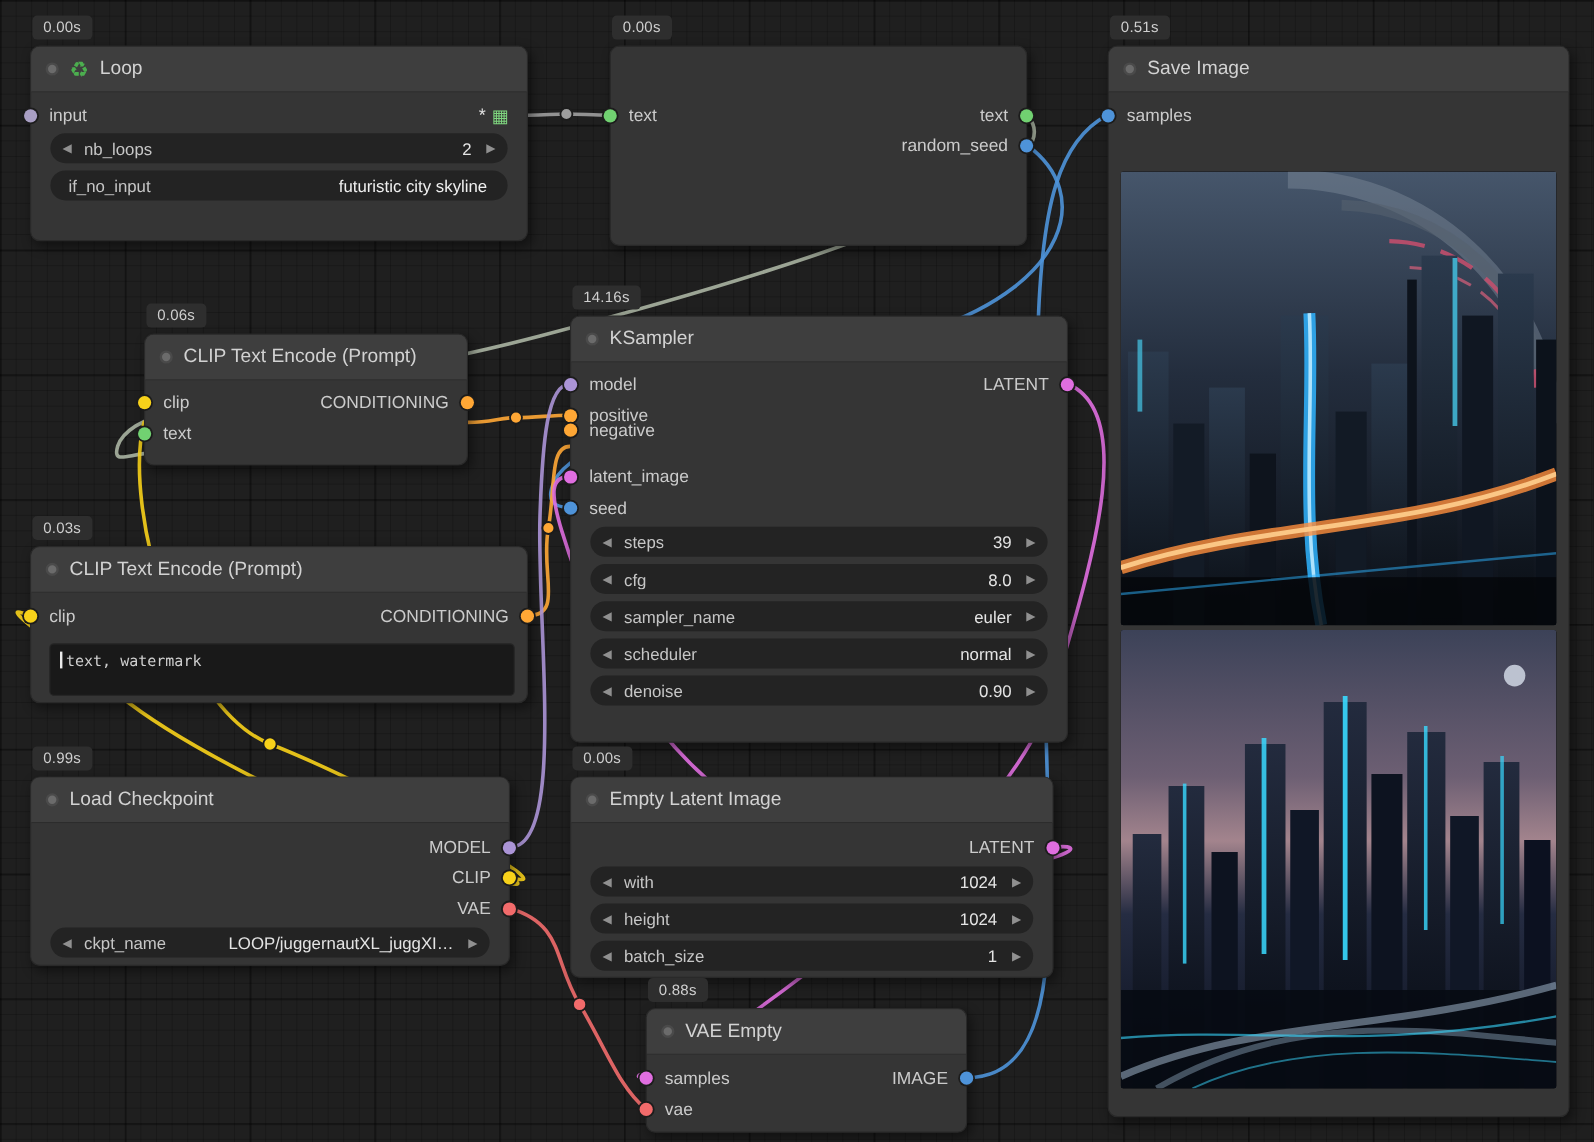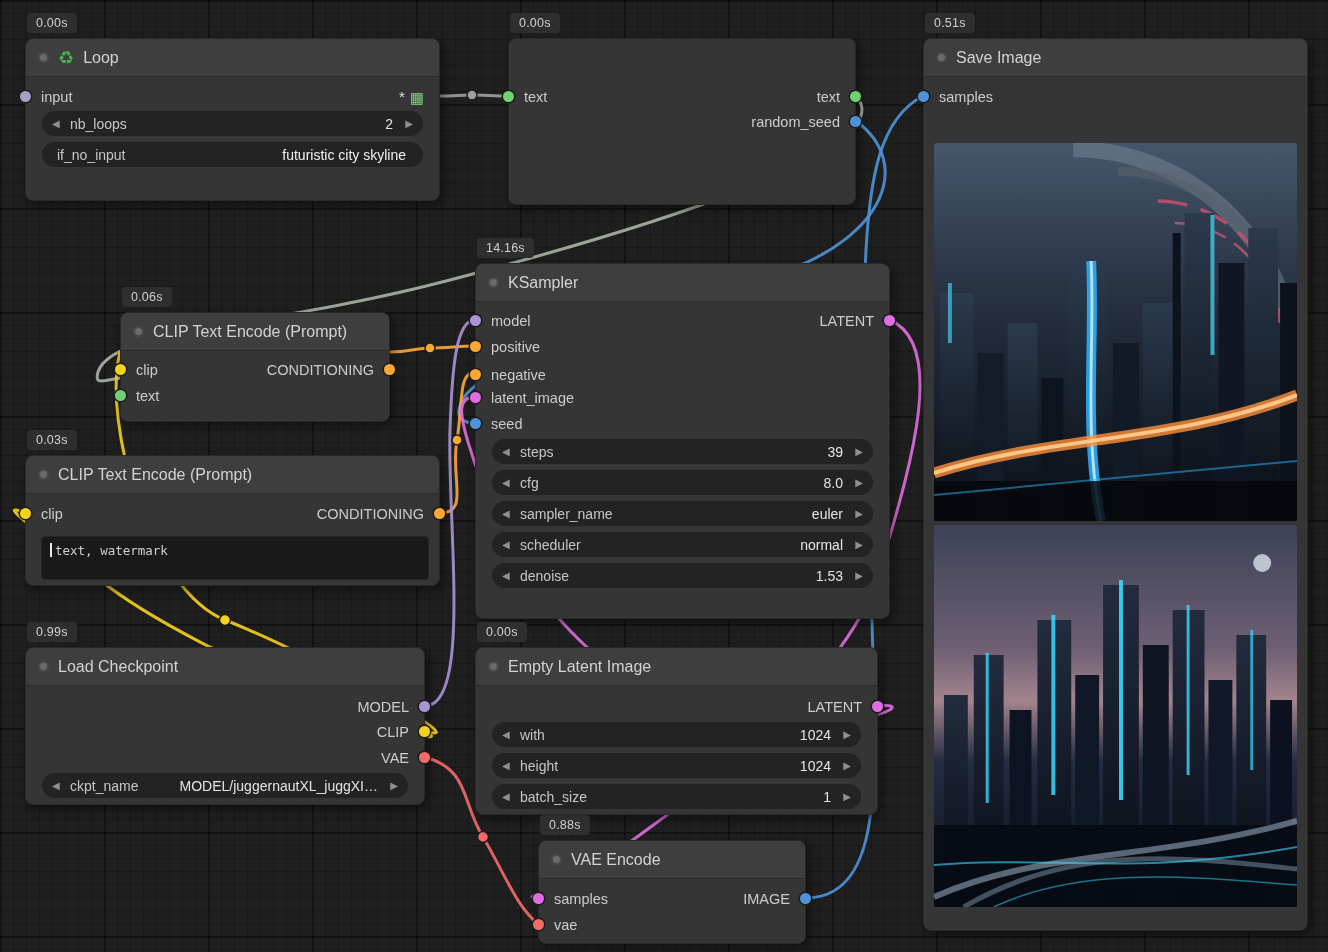--- a/index.html
+++ b/index.html
@@ -218,21 +218,21 @@
         <rect x="338" y="175" width="22" height="207" fill="#0c1120"></rect>
         <rect x="0" y="300" width="365" height="82" fill="#070b13" opacity=".9"></rect>
         <path d="M0,372 C110,324 220,336 365,296" stroke="#9fb4c8" stroke-width="6" fill="none" opacity=".55"></path>
         <path d="M30,382 C140,318 250,332 365,344" stroke="#8fa6bd" stroke-width="5" fill="none" opacity=".45"></path>
         <path d="M0,340 C120,330 200,352 365,322" stroke="#39d9ff" stroke-width="2" fill="none" opacity=".6"></path>
         <path d="M60,382 C150,340 260,352 365,360" stroke="#39d9ff" stroke-width="1.5" fill="none" opacity=".5"></path>
       </svg>
     </div>
   </div>
 
-  <div class="node" style="left:120px;top:312px;width:270px;height:110px">
+  <div class="node" style="left:120px;top:278px;width:270px;height:110px">
     <div class="timer">0.06s</div>
     <div class="nheader">
       <span class="cdot"></span>
       <span class="ntitle">CLIP Text Encode (Prompt)</span>
     </div>
     <div class="slot in" style="top:46px">
       <span class="dot" style="background:#f8d21a"></span>
       <span>clip</span>
     </div>
     <div class="slot in" style="top:72px">
@@ -252,21 +252,21 @@
       <span class="ntitle">KSampler</span>
     </div>
     <div class="slot in" style="top:46px">
       <span class="dot" style="background:#ab94d6"></span>
       <span>model</span>
     </div>
     <div class="slot in" style="top:72px">
       <span class="dot" style="background:#ffa735"></span>
       <span>positive</span>
     </div>
-    <div class="slot in" style="top:100px">
+    <div class="slot in" style="top:84px">
       <span class="dot" style="background:#ffa735"></span>
       <span>negative</span>
     </div>
     <div class="slot in" style="top:123px">
       <span class="dot" style="background:#e06ee0"></span>
       <span>latent_image</span>
     </div>
     <div class="slot in" style="top:149px">
       <span class="dot" style="background:#4e93d9"></span>
       <span>seed</span>
@@ -295,21 +295,21 @@
     </div>
     <div class="widget" style="top:268px">
       <span class="arr">◀</span>
       <span class="wlabel">scheduler</span>
       <span class="wvalue">normal</span>
       <span class="arr r">▶</span>
     </div>
     <div class="widget" style="top:299px">
       <span class="arr">◀</span>
       <span class="wlabel">denoise</span>
-      <span class="wvalue">1.53</span>
+      <span class="wvalue">0.90</span>
       <span class="arr r">▶</span>
     </div>
   </div>
 
   <div class="node" style="left:25px;top:455px;width:415px;height:131px">
     <div class="timer">0.03s</div>
     <div class="nheader">
       <span class="cdot"></span>
       <span class="ntitle">CLIP Text Encode (Prompt)</span>
     </div>
@@ -341,21 +341,21 @@
       <span>CLIP</span>
       <span class="dot" style="background:#f8d21a"></span>
     </div>
     <div class="slot out" style="top:99px">
       <span>VAE</span>
       <span class="dot" style="background:#f26b6b"></span>
     </div>
     <div class="widget" style="top:125px">
       <span class="arr">◀</span>
       <span class="wlabel">ckpt_name</span>
-      <span class="wvalue">MODEL/juggernautXL_juggXI…</span>
+      <span class="wvalue">LOOP/juggernautXL_juggXI…</span>
       <span class="arr r">▶</span>
     </div>
   </div>
 
   <div class="node" style="left:475px;top:647px;width:403px;height:168px">
     <div class="timer">0.00s</div>
     <div class="nheader">
       <span class="cdot"></span>
       <span class="ntitle">Empty Latent Image</span>
     </div>
@@ -380,21 +380,21 @@
       <span class="wlabel">batch_size</span>
       <span class="wvalue">1</span>
       <span class="arr r">▶</span>
     </div>
   </div>
 
   <div class="node" style="left:538px;top:840px;width:268px;height:104px">
     <div class="timer">0.88s</div>
     <div class="nheader">
       <span class="cdot"></span>
-      <span class="ntitle">VAE Encode</span>
+      <span class="ntitle">VAE Empty</span>
     </div>
     <div class="slot in" style="top:47px">
       <span class="dot" style="background:#e06ee0"></span>
       <span>samples</span>
     </div>
     <div class="slot in" style="top:73px">
       <span class="dot" style="background:#f26b6b"></span>
       <span>vae</span>
     </div>
     <div class="slot out" style="top:47px">

